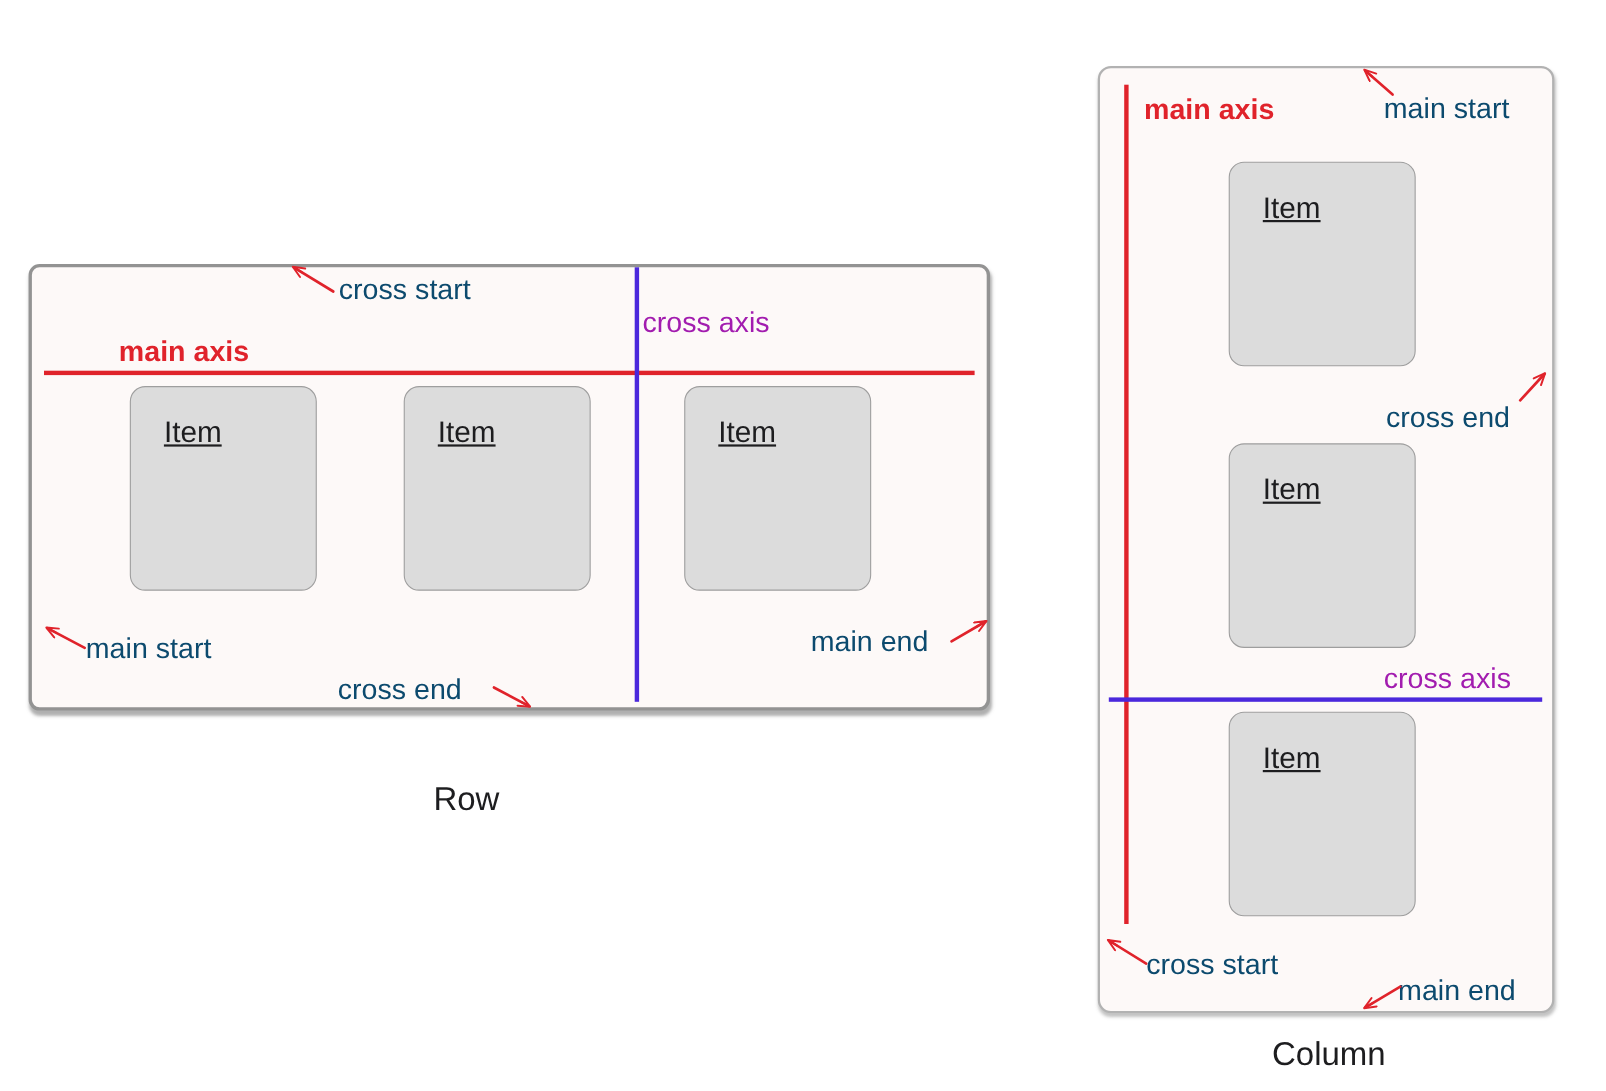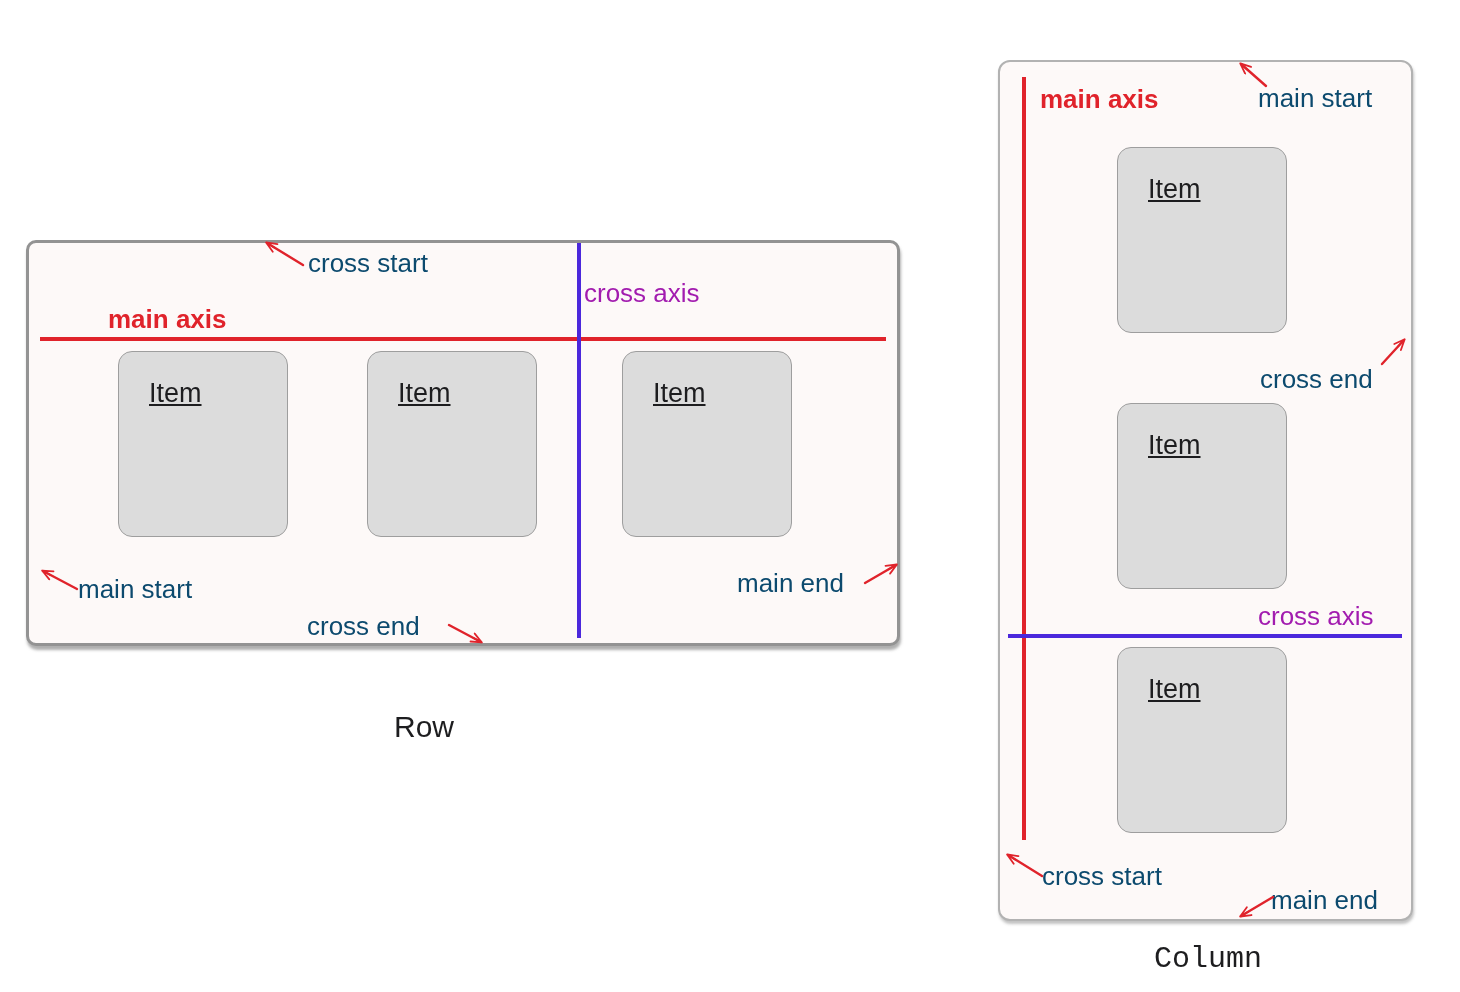--- a/index.html
+++ b/index.html
@@ -92,21 +92,21 @@
   .column-container .lbl-cross-start { left: 42px;  top: 800px; }
   .column-container .lbl-main-end    { left: 271px; top: 824px; }
   
   .diagram-title {
     position: absolute;
     font-size: 30px;
     color: #1d1d1f;
     text-align: center;
   }
   .row-title    { left: 26px;  top: 686px; width: 796px; margin-top: 24px; }
-  .column-title { left: 998px; top: 942px; width: 420px; font-family: Liberation Mono, monospace; }
+  .column-title { left: 998px; top: 942px; width: 420px; }
   
   .arrows-overlay {
     position: absolute;
     left: 0;
     top: 0;
     width: 1460px;
     height: 992px;
     pointer-events: none;
   }
 </style>

